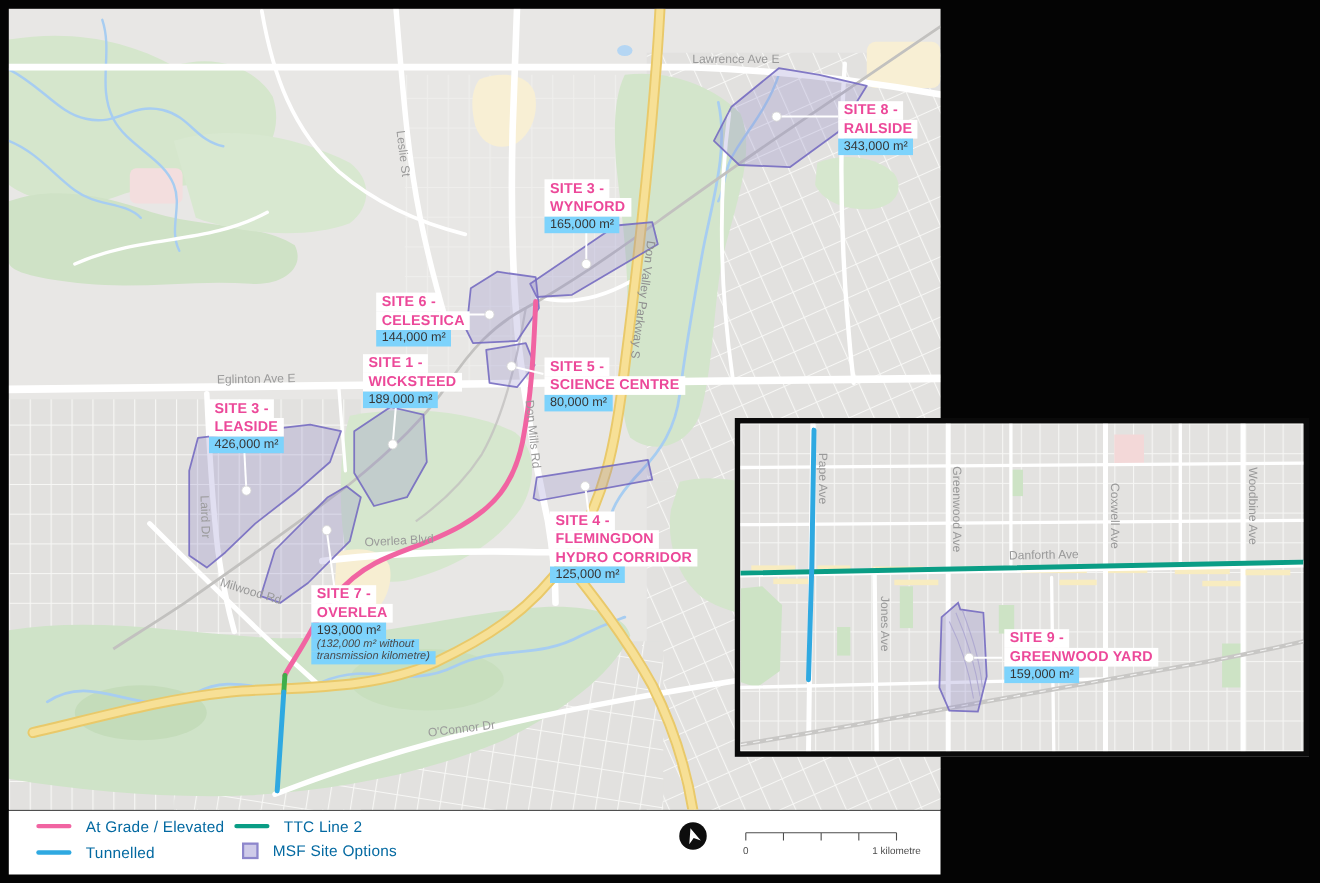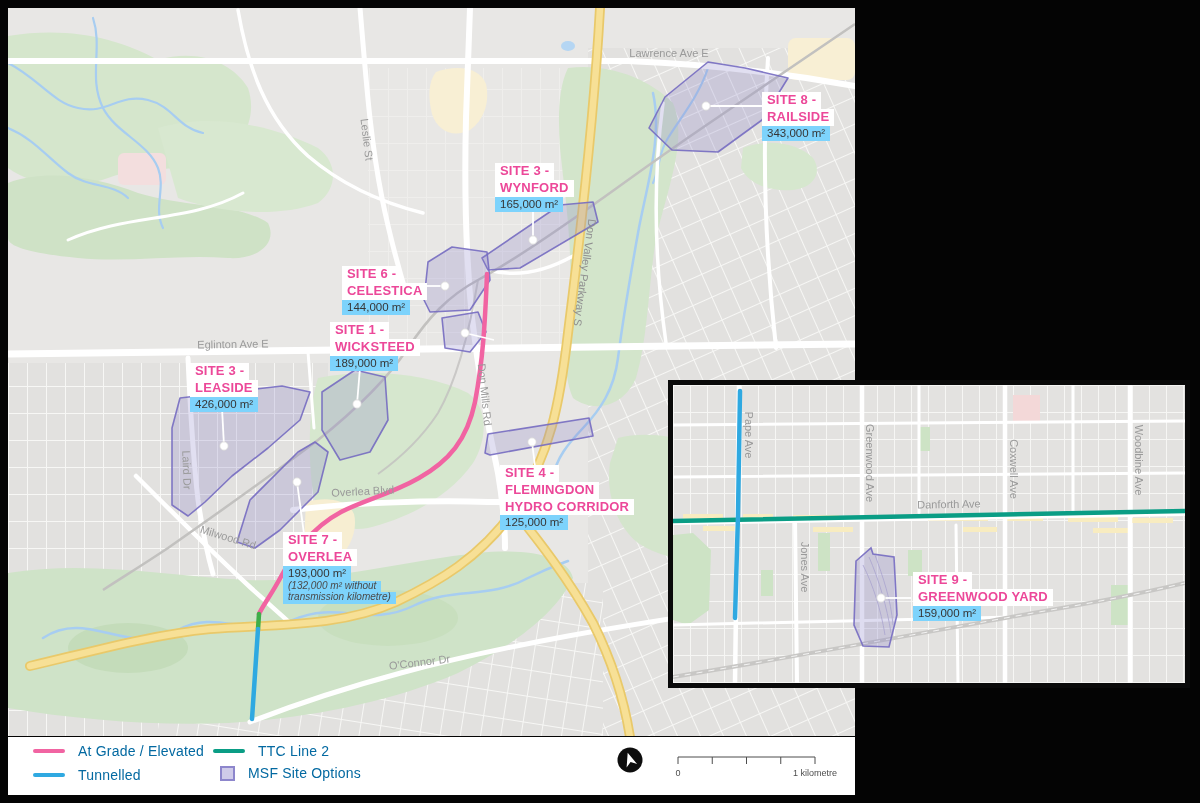--- a/index.html
+++ b/index.html
@@ -189,20 +189,25 @@
     <div class="site-label" style="left:334px;top:258px">
       <span class="t">SITE 6 -</span>
       <span class="t">CELESTICA</span>
       <span class="a">144,000 m²</span>
     </div>
     <div class="site-label" style="left:322px;top:314px">
       <span class="t">SITE 1 -</span>
       <span class="t">WICKSTEED</span>
       <span class="a">189,000 m²</span>
     </div>
+    <div class="site-label" style="left:487px;top:317px">
+      <span class="t">SITE 5 -</span>
+      <span class="t">SCIENCE CENTRE</span>
+      <span class="a">80,000 m²</span>
+    </div>
     <div class="site-label" style="left:182px;top:355px">
       <span class="t">SITE 3 -</span>
       <span class="t">LEASIDE</span>
       <span class="a">426,000 m²</span>
     </div>
     <div class="site-label" style="left:492px;top:457px">
       <span class="t">SITE 4 -</span>
       <span class="t">FLEMINGDON</span>
       <span class="t">HYDRO CORRIDOR</span>
       <span class="a">125,000 m²</span>

